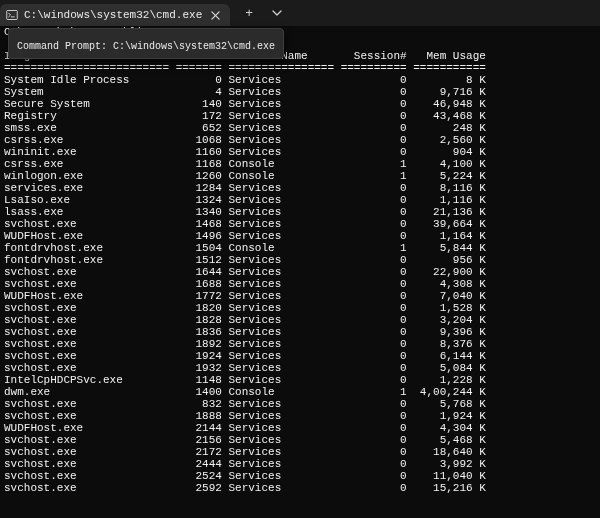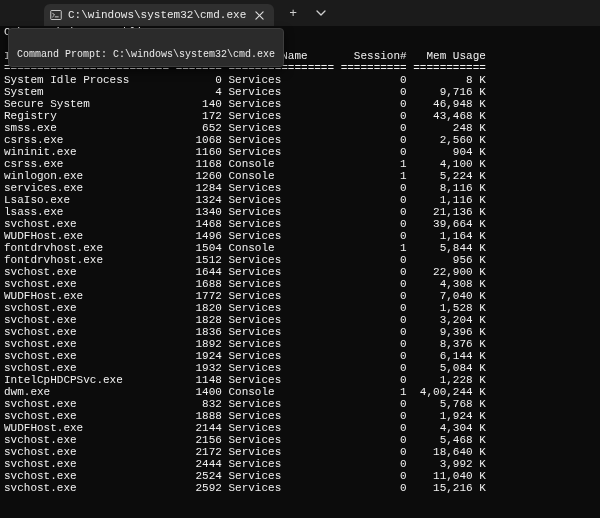--- a/index.html
+++ b/index.html
@@ -12,21 +12,20 @@
     font-family: Consolas, "Courier New", monospace;
     color: #e6e6e6;
   }
   
   .title-bar {
     display: flex;
     align-items: center;
     height: 26px;
     background: #1b1b1b;
     user-select: none;
-    padding-left: 44px;
   }
   .tab {
     display: flex;
     align-items: center;
     background: #2f2f2f;
     height: 22px;
     margin-top: 4px;
     padding: 0 8px 0 6px;
     border-top-left-radius: 6px;
     border-top-right-radius: 6px;
@@ -76,21 +75,21 @@
   }
 
   
   .tooltip {
     position: absolute;
     top: 28px;
     left: 8px;
     background: #2b2b2b;
     border: 1px solid #3d3d3d;
     border-radius: 4px;
-    padding: 20px 8px 5px 8px;
+    padding: 12px 8px 5px 8px;
     font-size: 10px;
     color: #eaeaea;
     line-height: 1.2;
     box-shadow: 0 4px 10px rgba(0,0,0,0.6);
     z-index: 5;
   }
   .tooltip .subtitle {
     color: #bdbdbd;
     font-style: italic;
     font-size: 9px;

